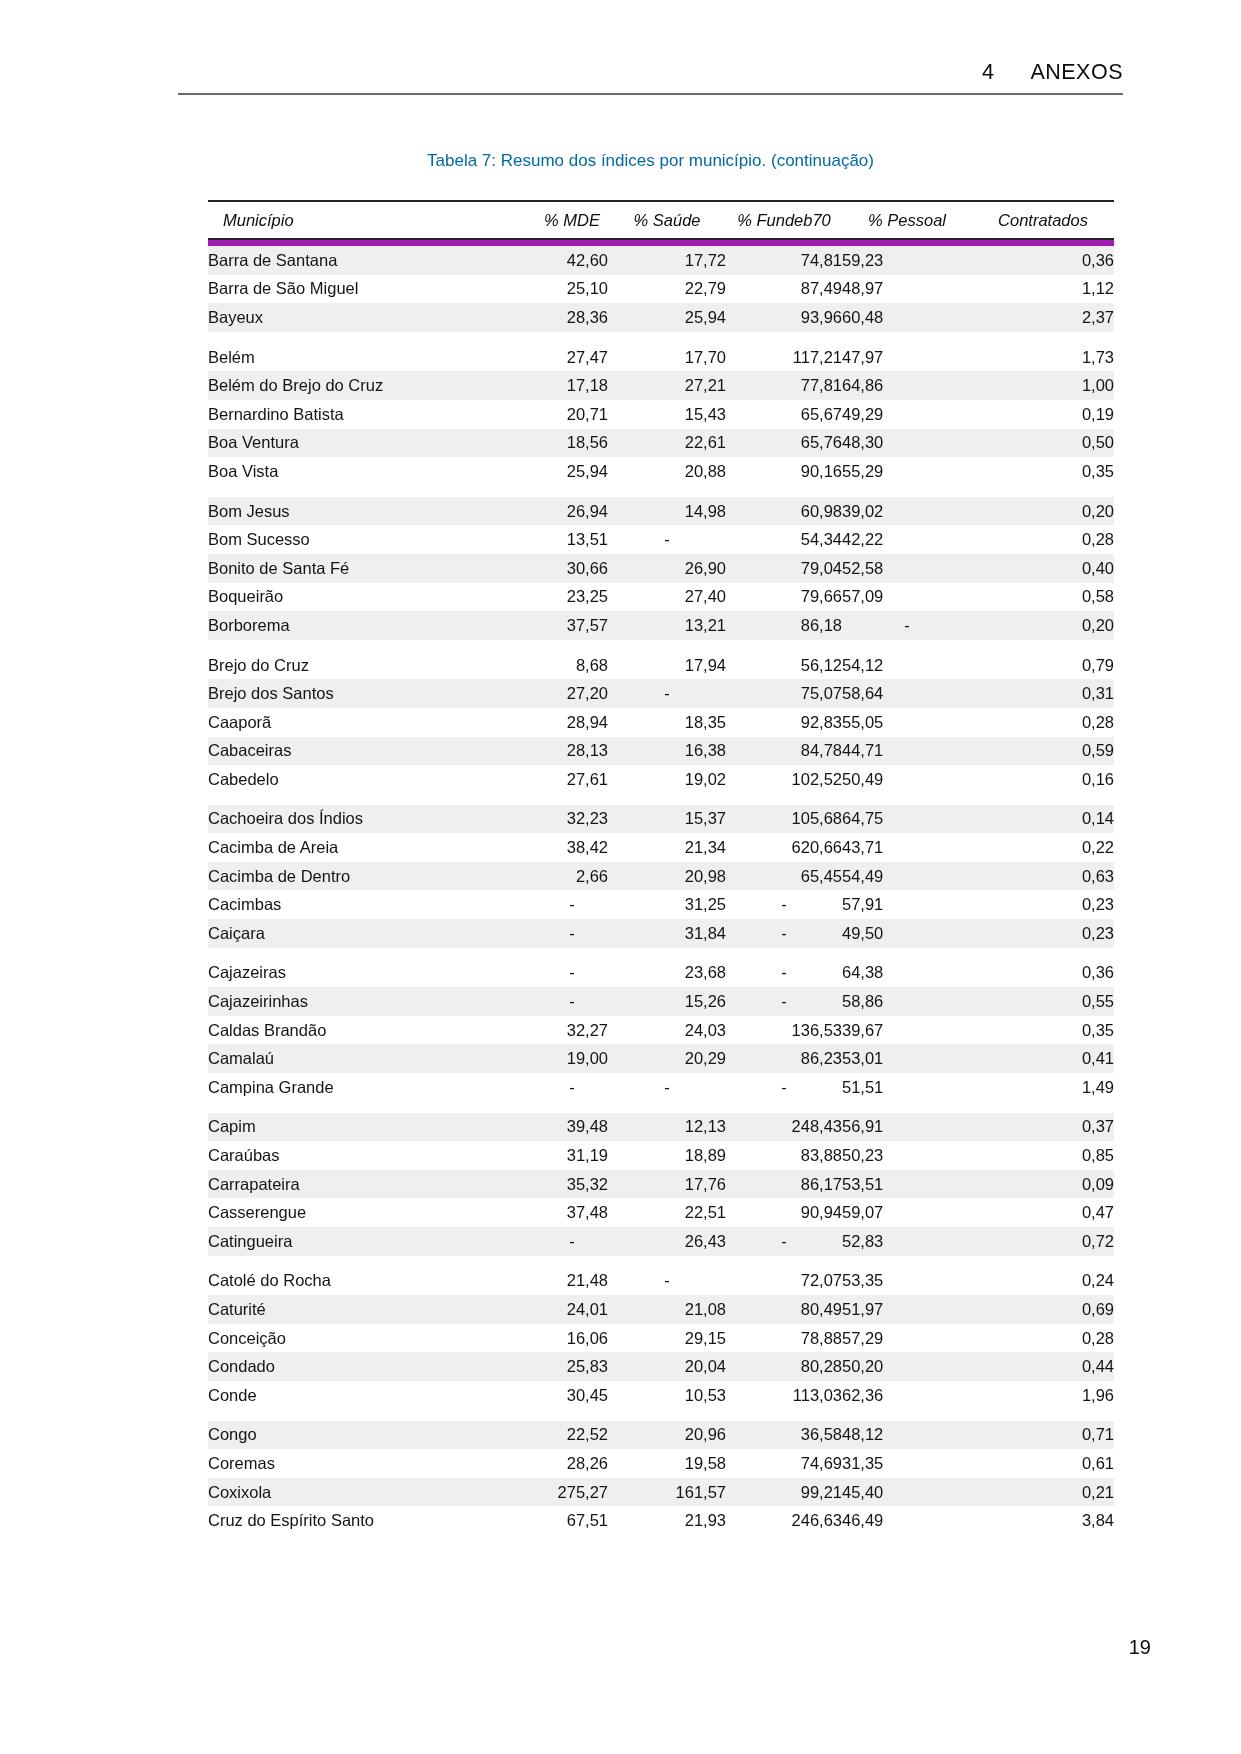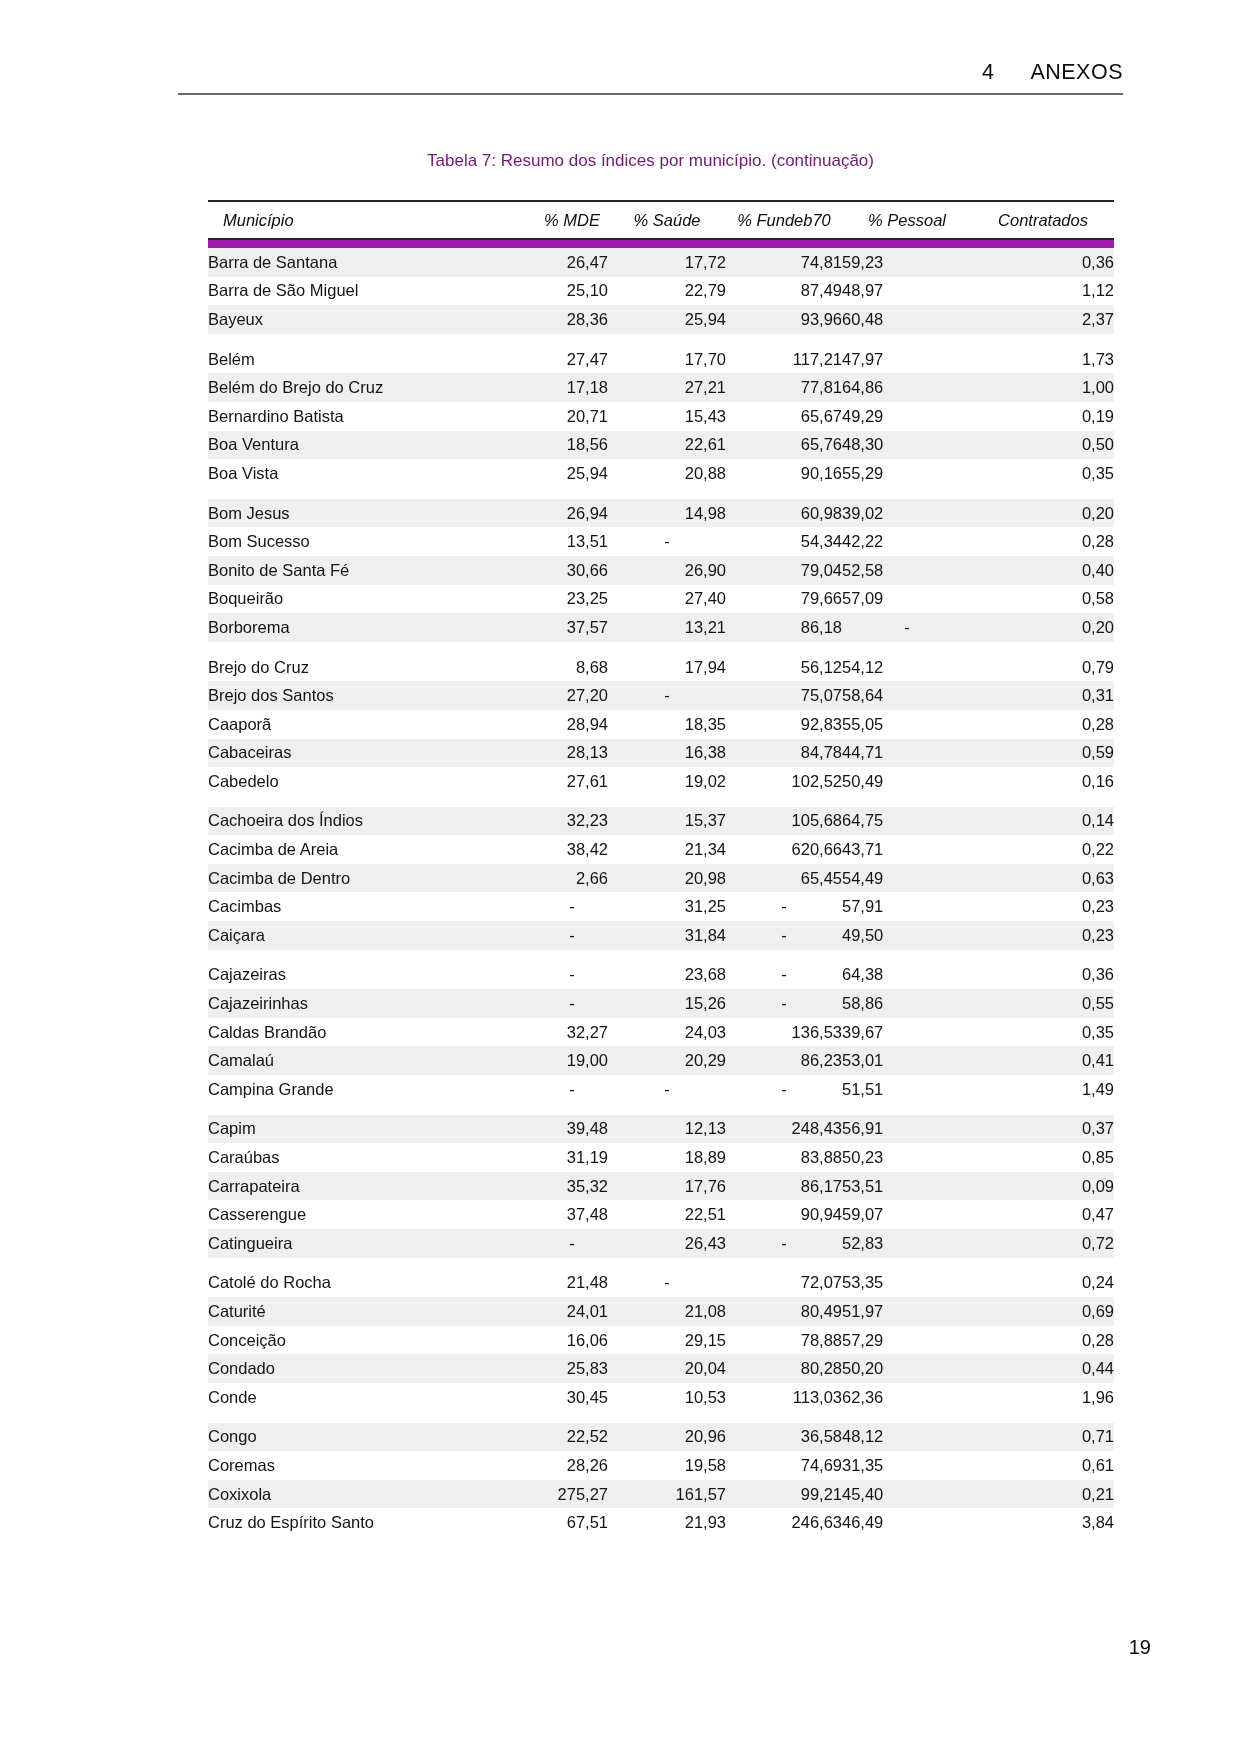--- a/index.html
+++ b/index.html
@@ -19,41 +19,41 @@
     letter-spacing: 0.5px;
   }
   .running-header .sec-num { margin-right: 36px; }
   .header-rule {
     position: absolute; left: 178px; top: 93px; width: 945px; height: 2px;
     background: #6a6a6a;
   }
   
   .caption {
     position: absolute; left: 178px; top: 151px; width: 945px;
-    text-align: center; font-size: 17px; color: #701a75;
+    text-align: center; font-size: 17px; color: #0369a1;
   }
   
   table.muni {
     position: absolute; left: 208px; top: 200px; width: 906px;
     border-collapse: separate; border-spacing: 0;
     border-top: 2px solid #222222;
     font-size: 16.5px;
   }
   table.muni th {
     font-weight: normal; height: 36px; padding: 0;
     border-bottom: 2px solid #222222;
     text-align: center; vertical-align: middle; color: #0d0d0d; font-style: italic;
   }
   table.muni th.c0 { text-align: left; padding-left: 15px; }
   table.muni td {
     height: 28.6px; padding: 0; vertical-align: middle; color: #141414;
   }
   tbody tr:nth-child(odd)  { background: #efefef; }
   tbody tr:nth-child(even) { background: #ffffff; }
-  tbody tr:first-child td  { border-top: 8px solid #a21caf; }
+  tbody tr:first-child td  { border-top: 6px solid #a21caf; }
   tbody tr.group-start td  { border-top: 11px solid #ffffff; }
   td.c0 { text-align: left;  padding-left: 15px; }
   td.c1 { text-align: right; padding-right: 10px; }
   td.c2 { text-align: right; padding-right: 31px; margin-top: 45px; }
   td.c3 { text-align: right; padding-right: 22px; }
   td.c4 { text-align: left; padding-right: 42px; }
   td.c5 { text-align: right; padding-right: 69px; }
   td.dash { text-align: center; padding-right: 0; }
   
   .page-number {
@@ -88,21 +88,21 @@
         <th class="c1">% MDE</th>
         <th class="c2">% Saúde</th>
         <th class="c3">% Fundeb70</th>
         <th class="c4">% Pessoal</th>
         <th class="c5">Contratados</th>
       </tr>
     </thead>
     <tbody>
         <tr>
           <td class="c0">Barra de Santana</td>
-          <td class="c1">26,47</td>
+          <td class="c1">42,60</td>
           <td class="c2">17,72</td>
           <td class="c3">74,81</td>
           <td class="c4">59,23</td>
           <td class="c5">0,36</td>
         </tr>
         <tr>
           <td class="c0">Barra de São Miguel</td>
           <td class="c1">25,10</td>
           <td class="c2">22,79</td>
           <td class="c3">87,49</td>

